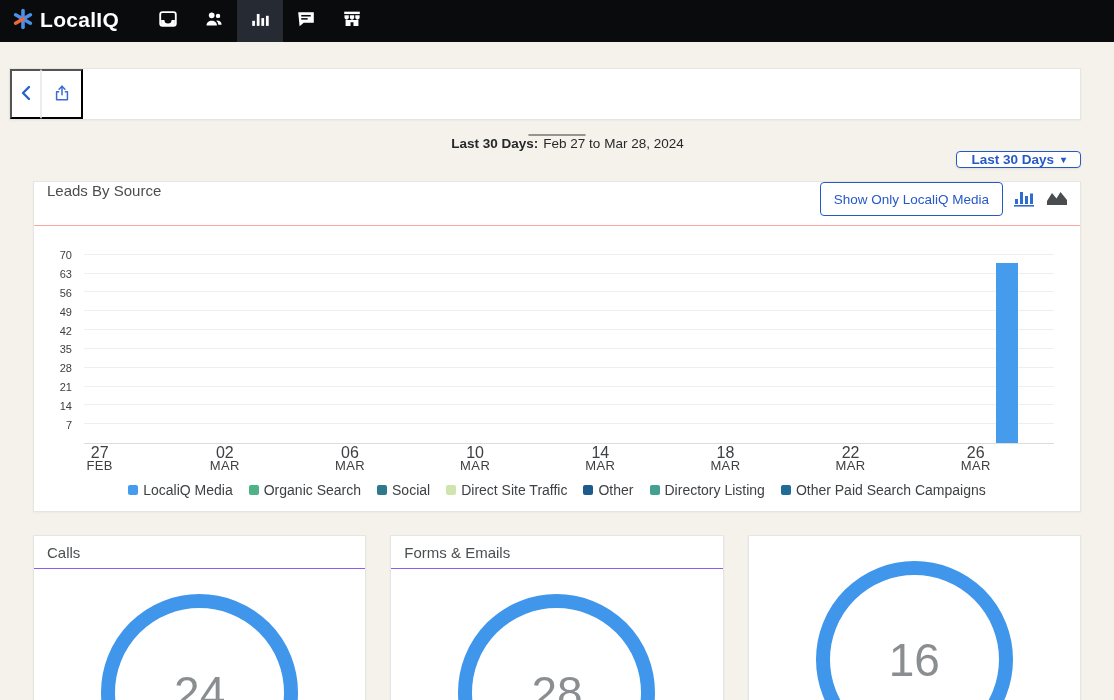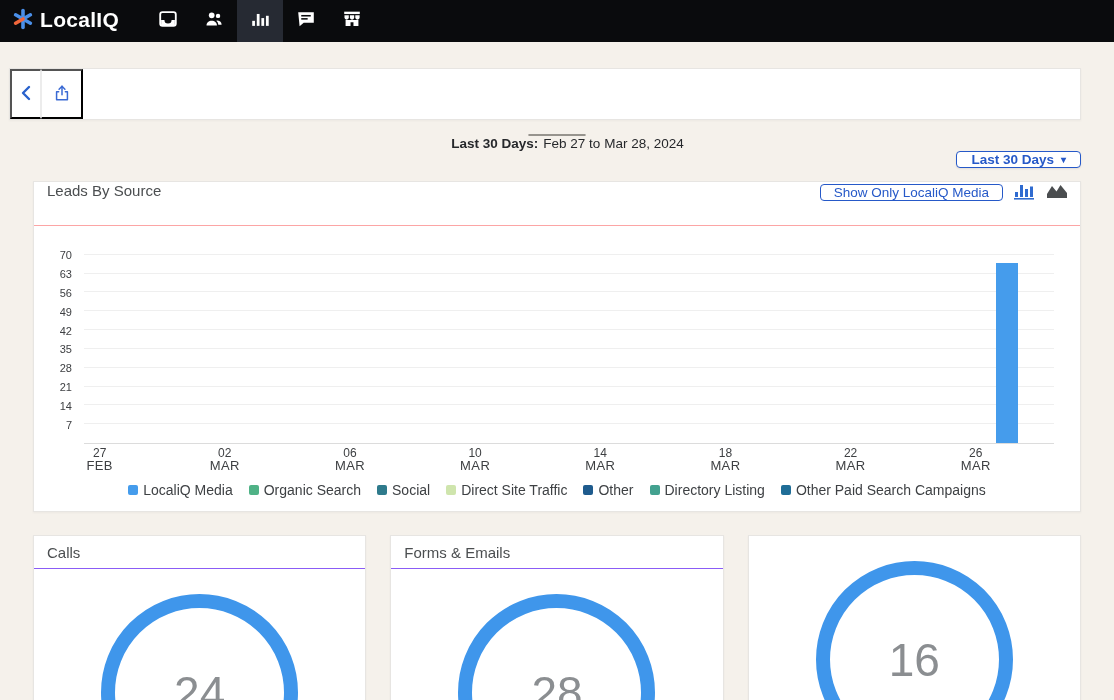--- a/index.html
+++ b/index.html
@@ -33,34 +33,34 @@
   .dd-btn { margin-left:auto; height:29px; padding:0 14px; background:#fff; border:1.5px solid #2659C8; border-radius:4px;
             color:#2659C8; font-weight:700; font-size:13.5px; box-shadow:0 1px 2px rgba(0,0,0,.08);
             display:flex; align-items:center; gap:7px; cursor:pointer; font-family:inherit; }
   .dd-caret { font-size:10px; }
 
   
   .leads-card { margin:17px 33px 0; background:#fff; border:1px solid #E7E5E2; box-shadow:0 1px 2px rgba(0,0,0,.04); }
   .leads-header { height:44px; display:flex; align-items:flex-start; padding:0 12px 0 13px; border-bottom:1px solid #fca5a5; }
   .leads-title { font-size:15px; color:#4B4E50; font-weight:500; }
   .leads-tools { margin-left:auto; display:flex; align-items:center; gap:11px; }
-  .filter-btn { height:17px; padding:0 13px; background:#fff; border:1px solid #2659C8; border-radius:4px;
+  .filter-btn { height:34px; padding:0 13px; background:#fff; border:1px solid #2659C8; border-radius:4px;
                 color:#2659C8; font-size:13.5px; font-weight:500; cursor:pointer; font-family:inherit; }
   .chart-type-btn { background:none; border:none; cursor:pointer; display:flex; padding:0; }
 
   .chart-area { position:relative; height:218px; }
   .chart-yaxis { position:absolute; left:0; top:18px; bottom:0; width:44px; }
   .ytick { position:absolute; right:6px; font-size:11px; color:#3E4043; }
   .chart-plot { position:absolute; left:50px; right:26px; top:18px; bottom:0; border-bottom:1px solid #DCDCDC; }
   .gridline { position:absolute; left:0; right:0; height:1px; background:#EFEFEF; }
   .chart-bar { position:absolute; bottom:0; }
   .chart-xaxis-row { position:relative; height:30px; }
   .chart-xaxis { position:absolute; left:50px; right:26px; top:0; bottom:0; }
   .xtick { position:absolute; top:3px; transform:translateX(-50%); text-align:center; color:#3E4043; }
-  .xtick-day { font-size:12px; line-height:12px; }
+  .xtick-day { font-size:16px; line-height:12px; }
   .xtick-month { font-size:13px; line-height:13px; letter-spacing:.4px; }
   .legend { display:flex; justify-content:center; align-items:center; gap:16px; padding:8px 0 13px; }
   .legend-item { display:flex; align-items:center; gap:5px; font-size:14px; color:#3E4144; }
   .legend-swatch { width:10px; height:10px; border-radius:2px; flex:none; }
 
   
   .cards-row { display:flex; gap:24px; margin:23px 33px 0; }
   .sum-card { flex:1; background:#fff; border:1px solid #E7E5E2; box-shadow:0 1px 2px rgba(0,0,0,.04); height:310px; }
   .sum-header { height:33px; display:flex; align-items:center; padding:0 12px 0 13px; border-bottom:1px solid #8b5cf6;
                 font-size:15px; color:#4B4E50; }

